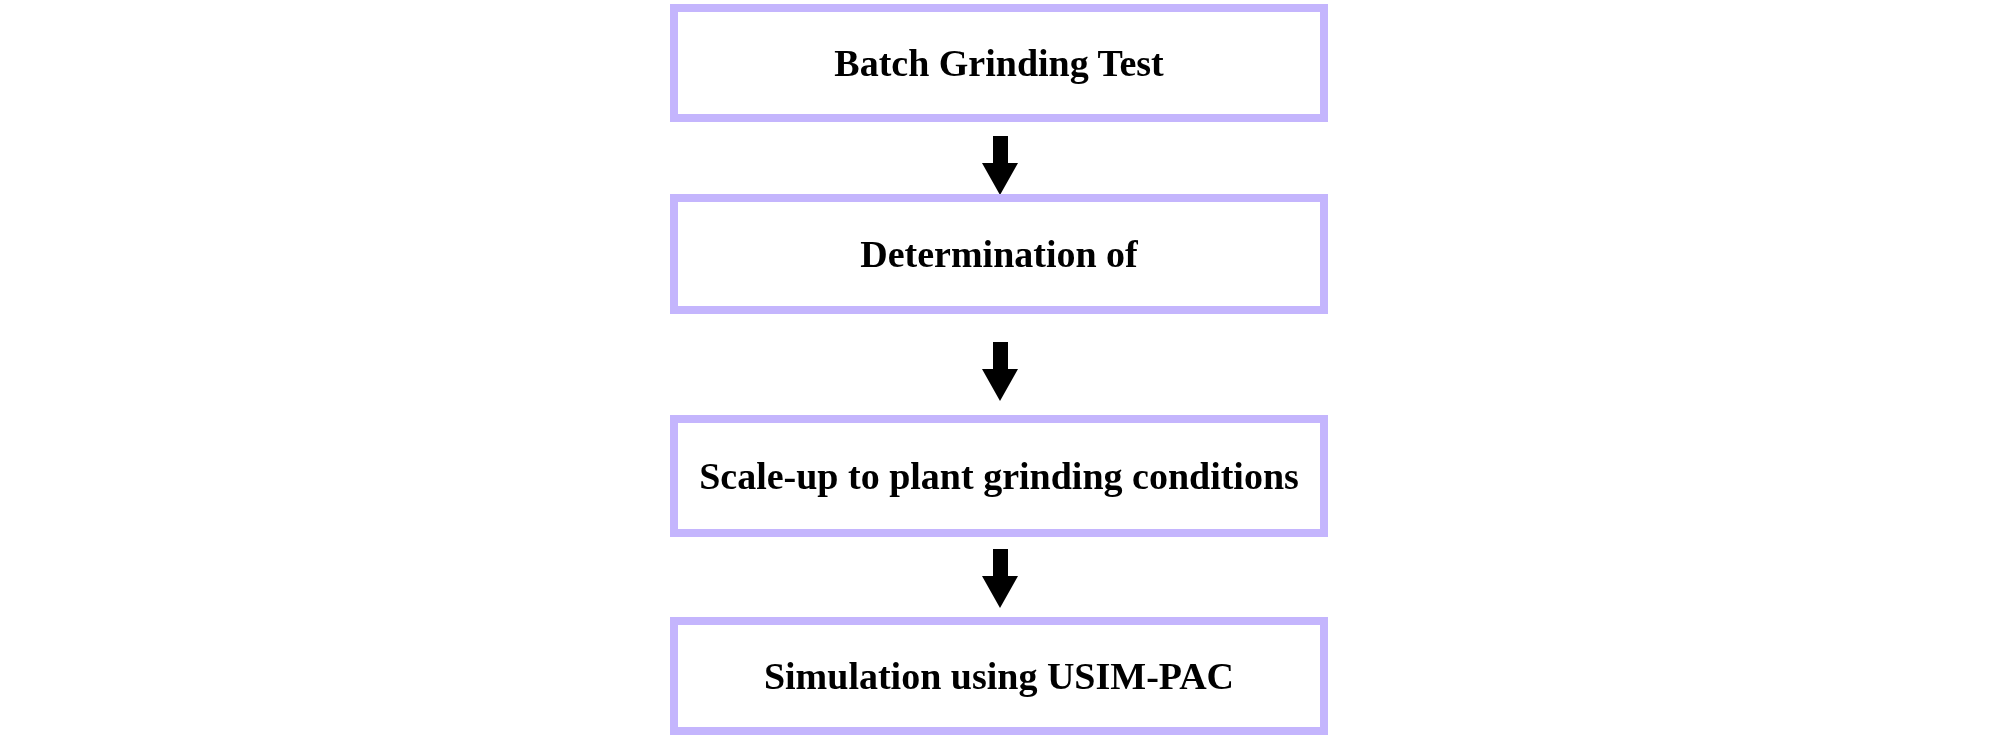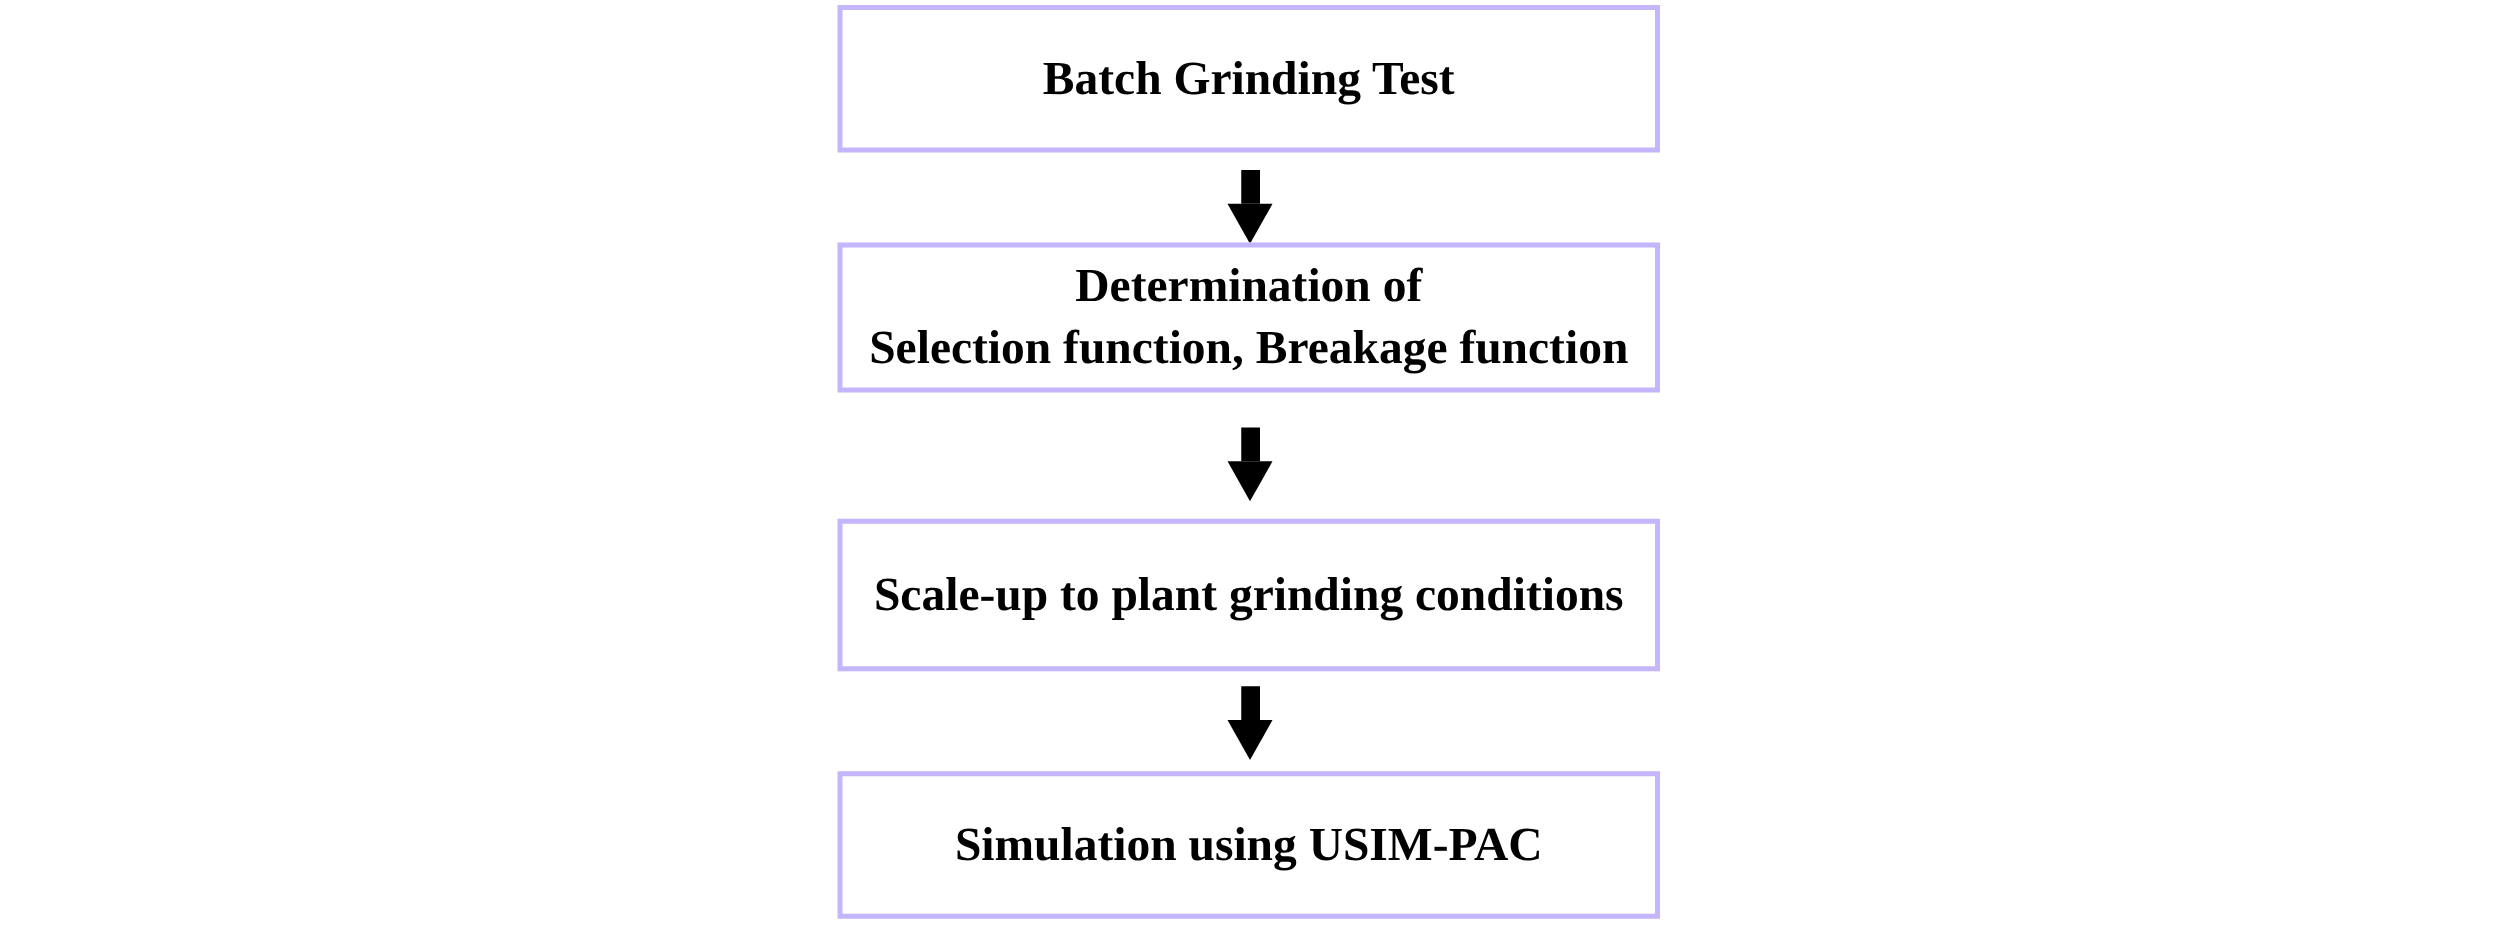--- a/index.html
+++ b/index.html
@@ -13,21 +13,21 @@
     height: 751px;
     background: #ffffff;
     overflow: hidden;
     font-family: "Liberation Serif", serif;
   }
   .flow-box {
     position: absolute;
     left: 670px;
     width: 658px;
     box-sizing: border-box;
-    border: 4px solid #c4b5fd;
+    border: 8px solid #c4b5fd;
     background: #ffffff;
     display: flex;
     flex-direction: column;
     align-items: center;
     justify-content: center;
     text-align: center;
     font-weight: bold;
     font-size: 38px;
     line-height: 49px;
     color: #000000;
@@ -71,21 +71,20 @@
     <div>Batch Grinding Test</div>
   </div>
 
   <div class="flow-arrow arrow-1">
     <div class="stem"></div>
     <div class="head"></div>
   </div>
 
   <div class="flow-box box-2">
     <div>Determination of</div>
-    <div>Selection function, Breakage function</div>
   </div>
 
   <div class="flow-arrow arrow-2">
     <div class="stem"></div>
     <div class="head"></div>
   </div>
 
   <div class="flow-box box-3">
     <div>Scale-up to plant grinding conditions</div>
   </div>

